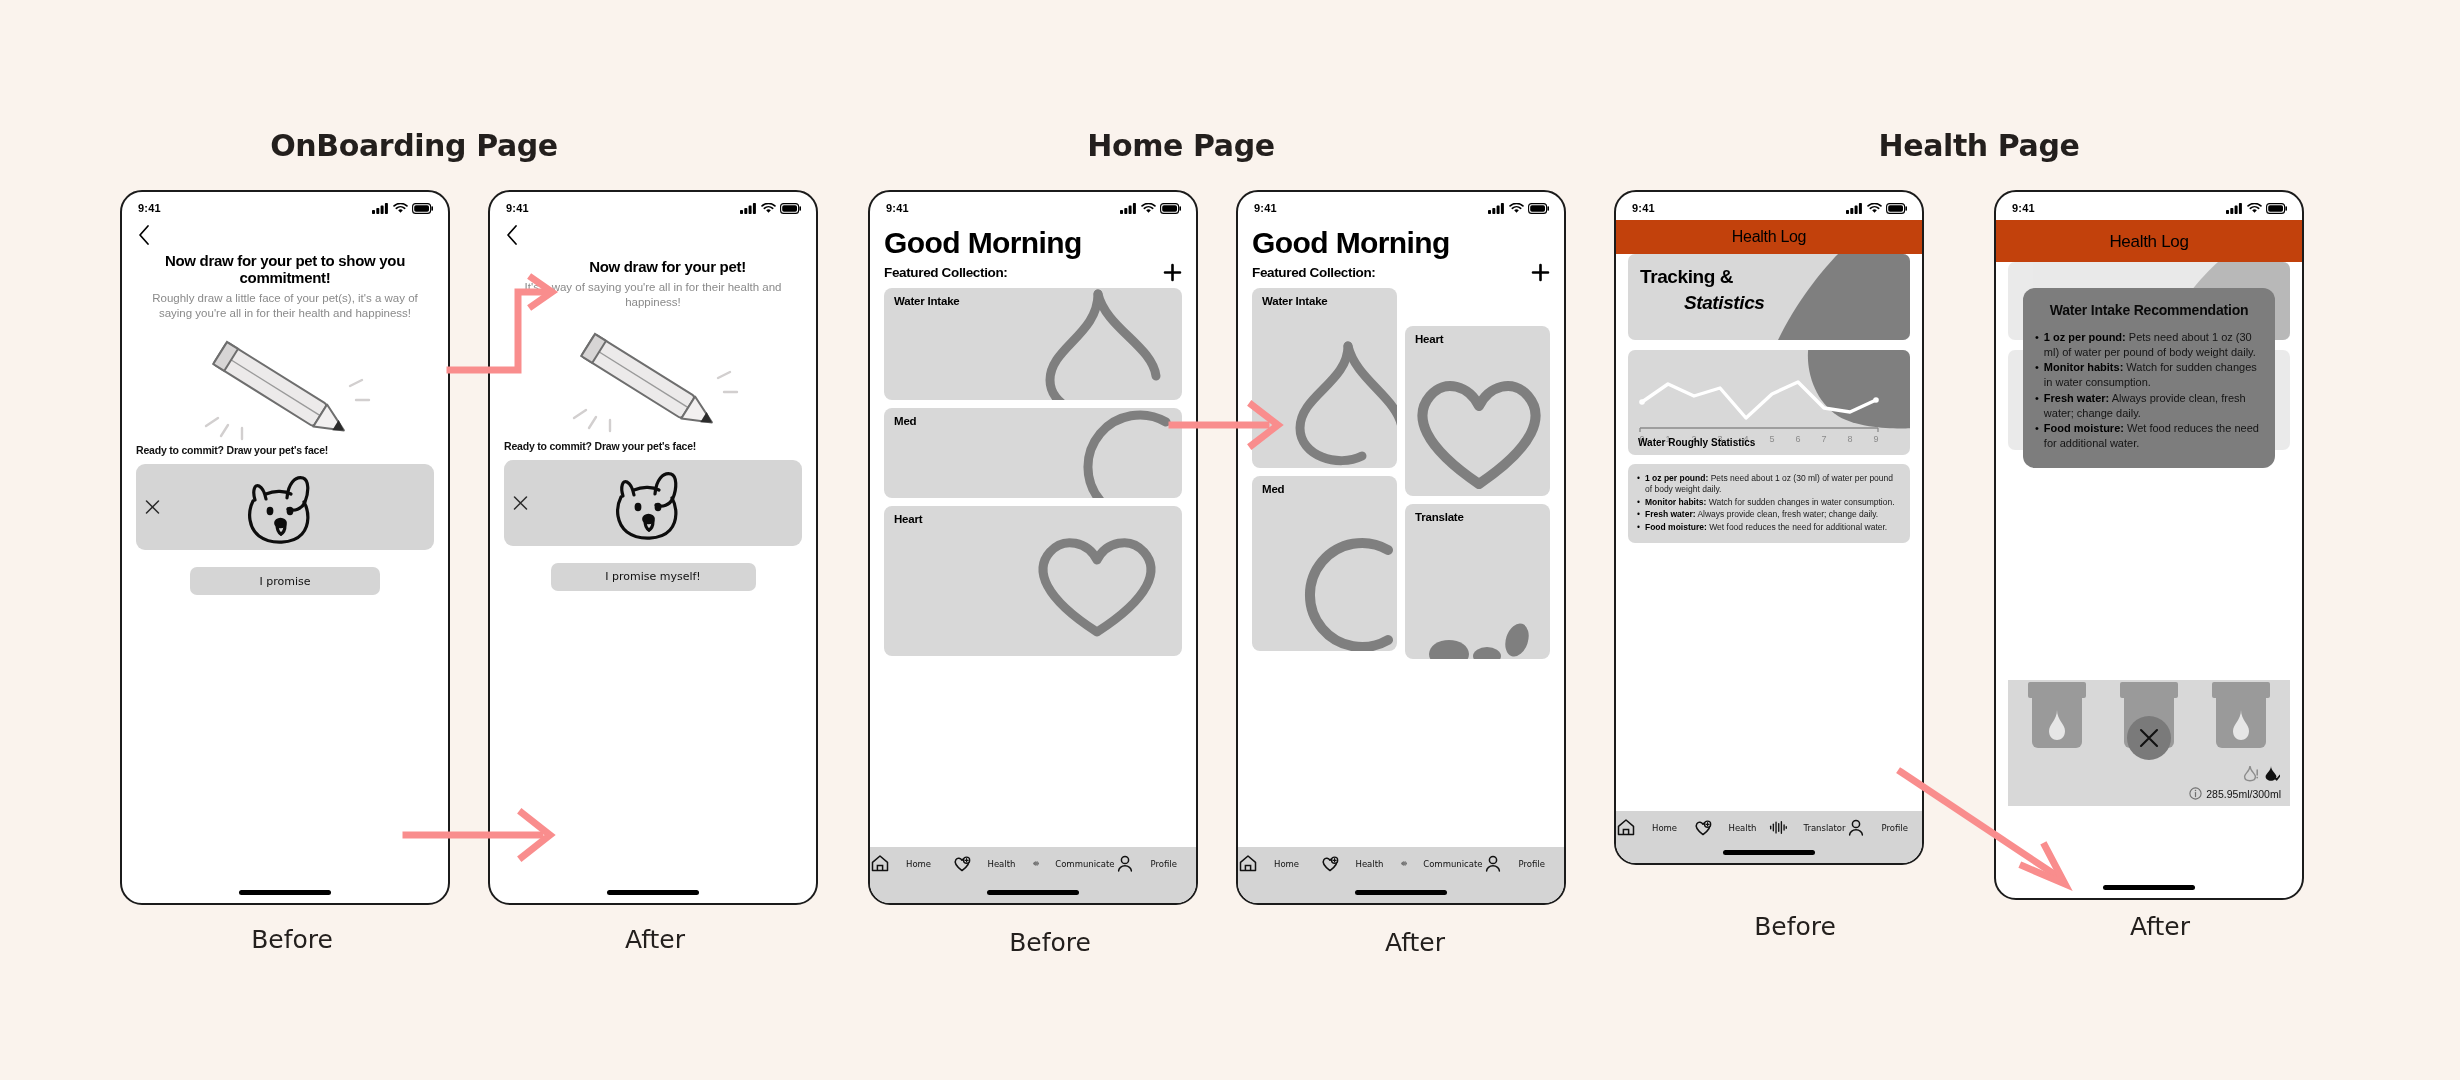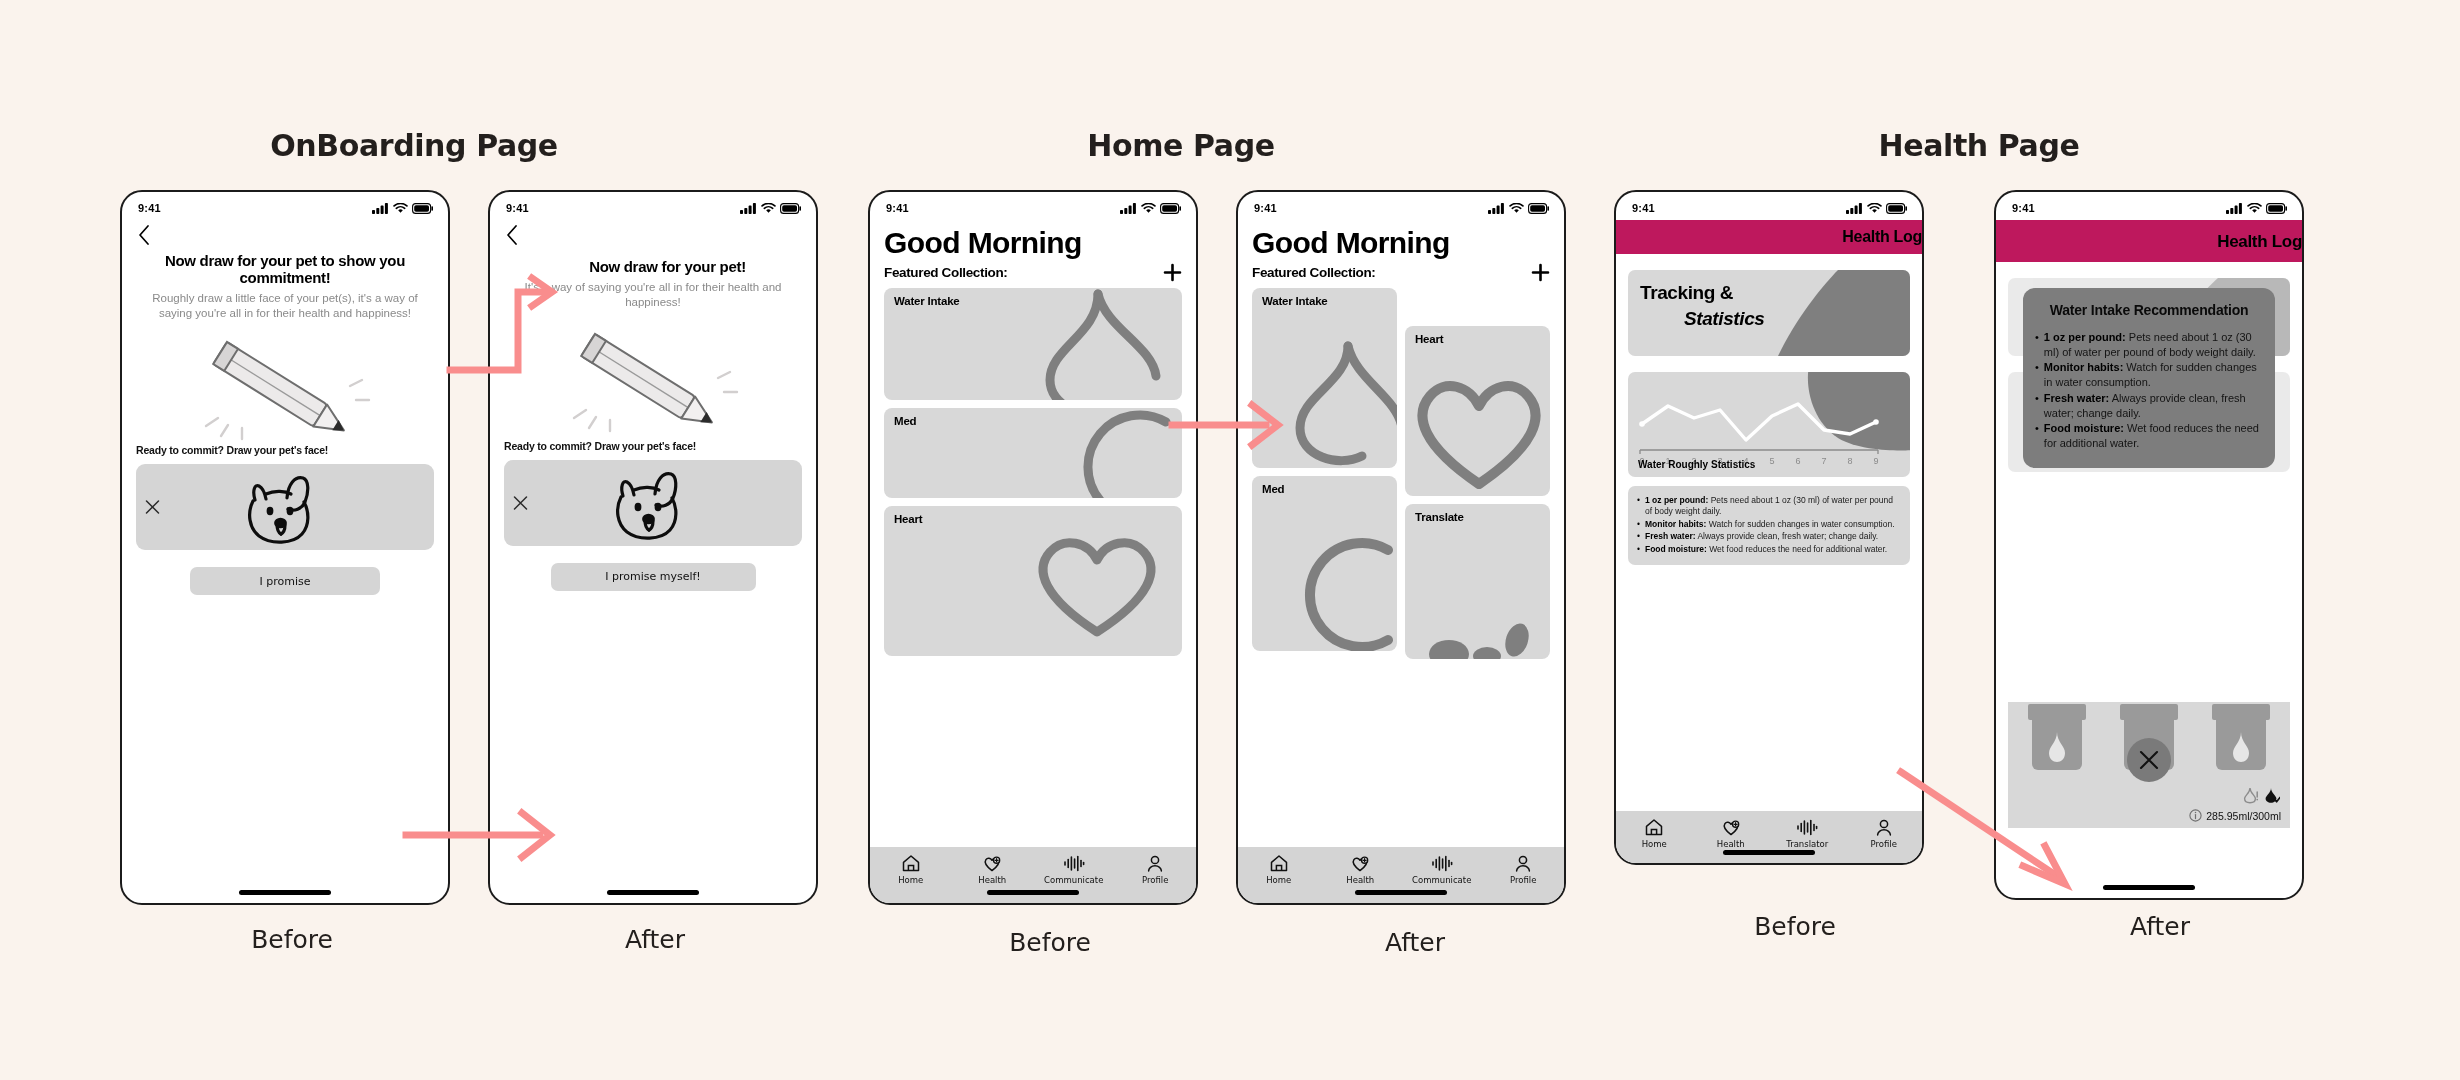--- a/index.html
+++ b/index.html
@@ -110,34 +110,34 @@
   .hp-list { padding: 6px 14px 0; display: flex; flex-direction: column; gap: 8px; }
   .hp-grid { padding: 6px 14px 0; display: flex; gap: 8px; align-items: flex-start; }
   .hp-col { display: flex; flex-direction: column; gap: 8px; flex: 1; }
 
   
   .tabbar {
     position: absolute; left: 0; right: 0; bottom: 0; height: 56px;
     background: #d4d4d4; display: flex; align-items: flex-start;
     justify-content: space-around; padding-top: 7px;
   }
-  .tab { display: flex; flex-direction: column; align-items: center; gap: 2px; width: 25%; }
+  .tab { display: flex; flex-direction: row; align-items: center; gap: 16px; width: 25%; }
   .tab-label {
     font-size: 8.5px; color: #111; font-family: "DejaVu Sans", sans-serif;
     white-space: nowrap;
   }
 
   
   .hl-header {
-    text-align: right; font-size: 16px; font-weight: 700; color: #000;
-    padding: 8px 0 8px; letter-spacing: -0.3px; background:#be185d;
+    text-align: center; font-size: 16px; font-weight: 400; color: #000;
+    padding: 8px 0 8px; letter-spacing: -0.3px; background:#c2410c;
     position: relative; z-index: 5;
   }
   .hl-hero {
-    position: relative; margin: 16px 12px; height: 86px;
+    position: relative; margin: 0 12px; height: 86px;
     background: #d8d8d8; border-radius: 7px; overflow: hidden;
   }
   .hl-hero-t1 {
     position: absolute; left: 12px; top: 12px;
     font-size: 19px; font-weight: 700; color: #000; letter-spacing: -0.4px;
   }
   .hl-hero-t2 {
     position: absolute; left: 56px; top: 38px;
     font-size: 19px; font-weight: 700; font-style: italic; color: #000; letter-spacing: -0.4px;
   }

